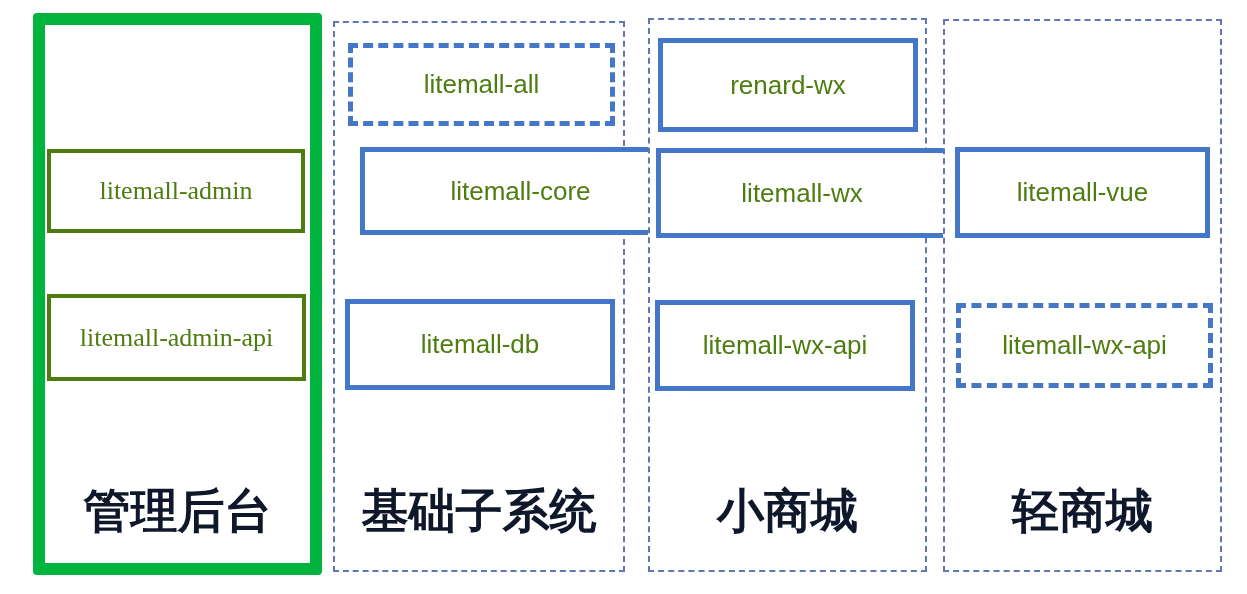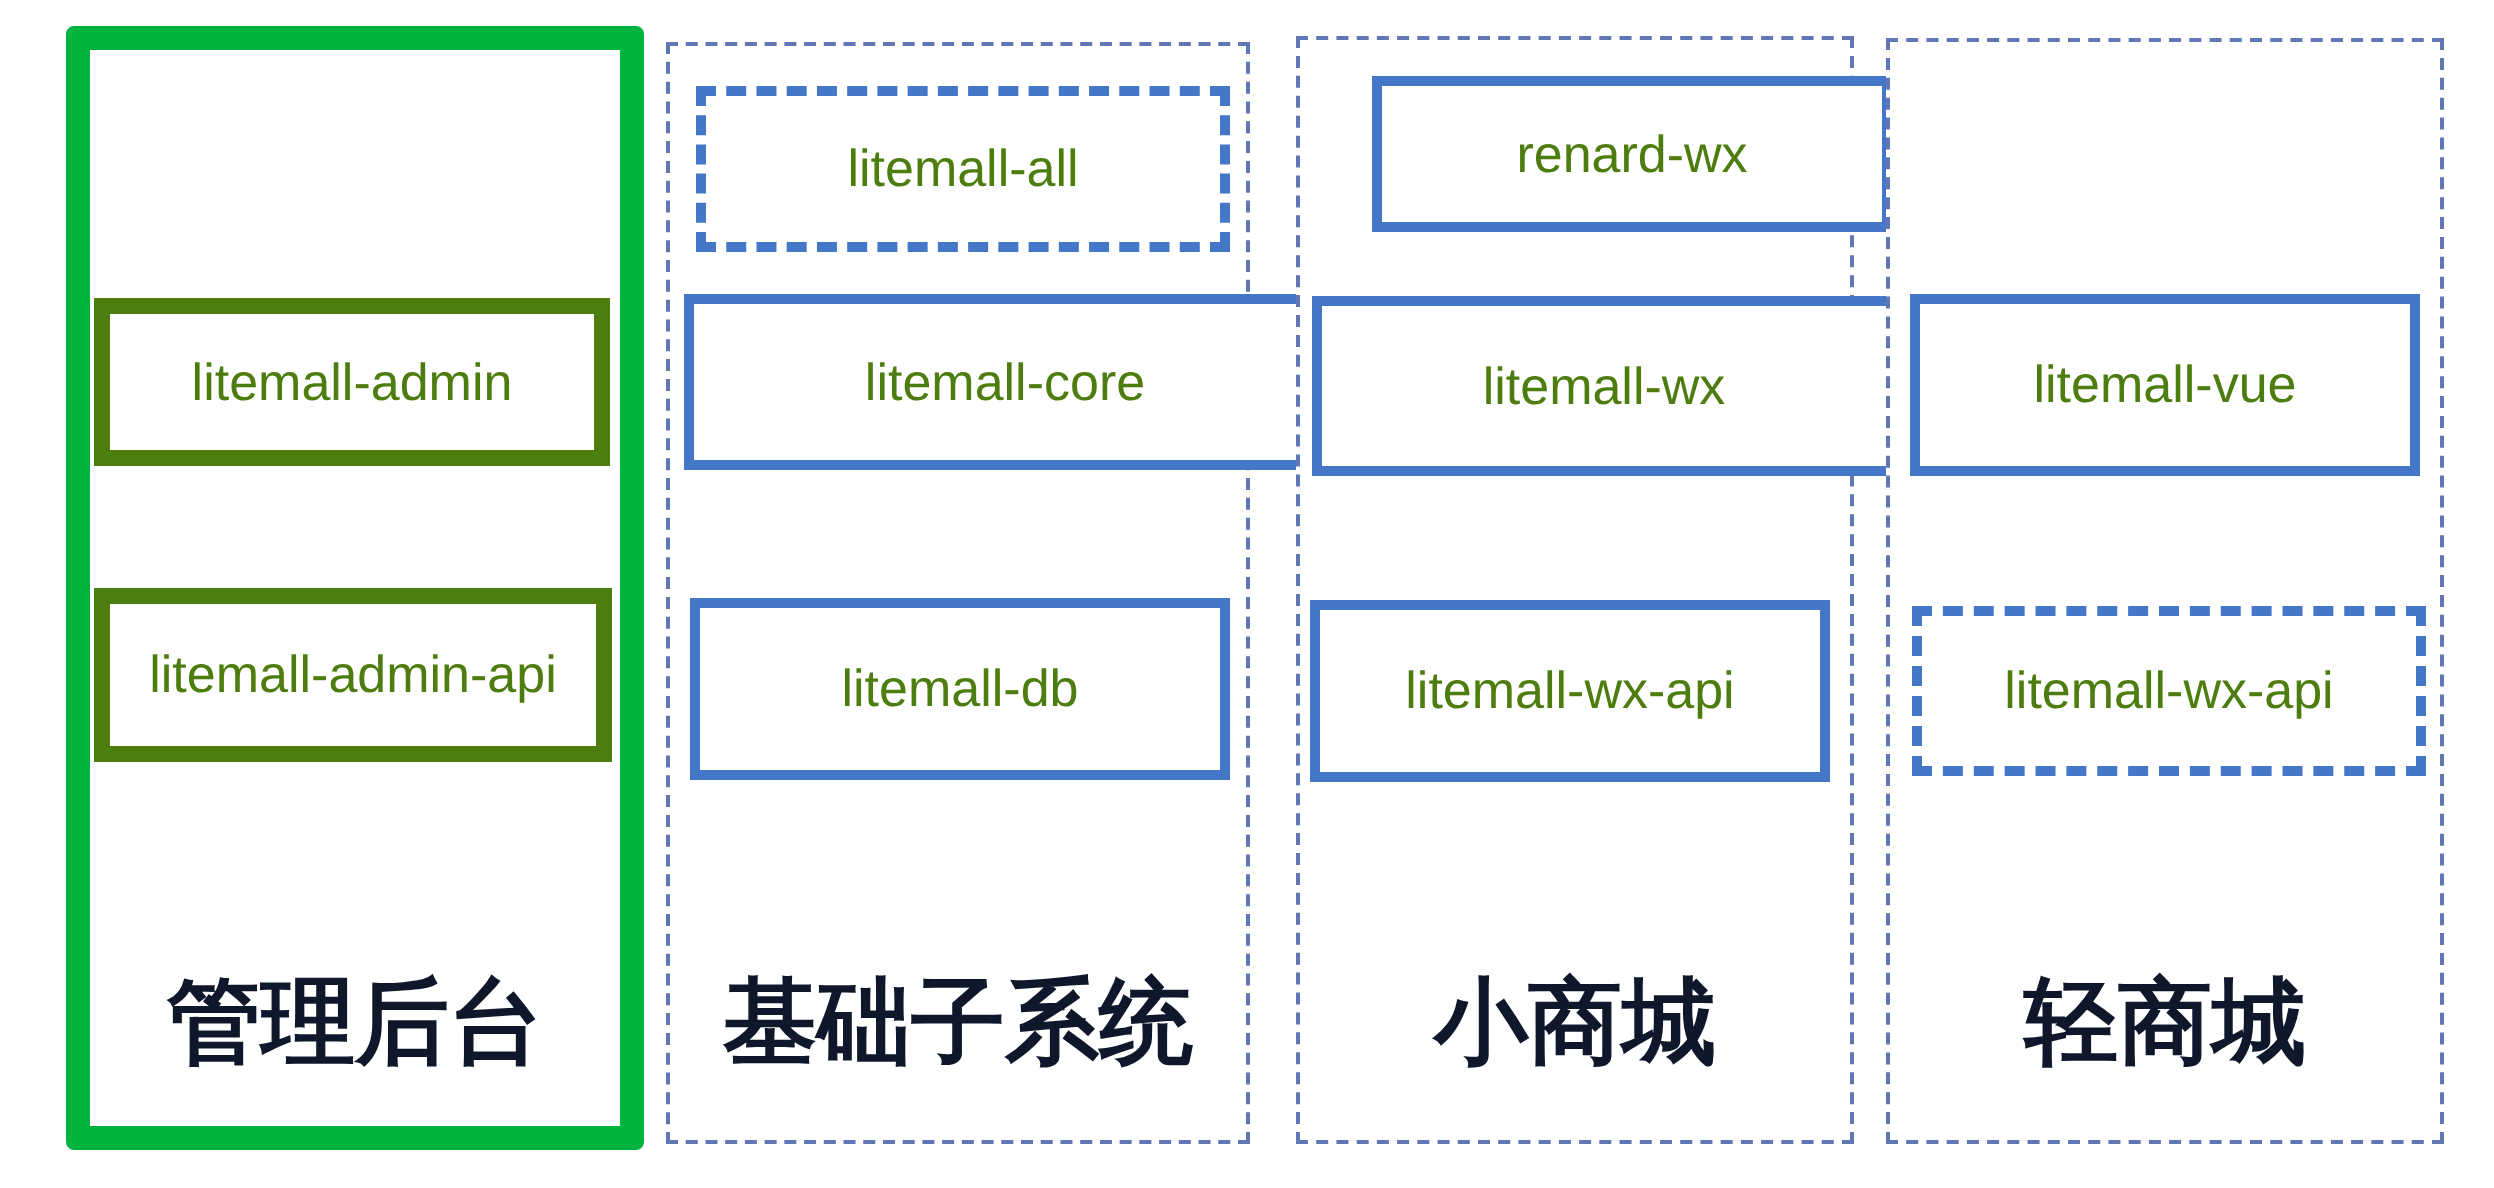--- a/index.html
+++ b/index.html
@@ -41,47 +41,47 @@
     position: absolute;
     box-sizing: border-box;
     background: #ffffff;
     display: flex;
     align-items: center;
     justify-content: center;
     color: #4d7c0f;
     font-size: 26px;
     letter-spacing: 0px;
   }
-  .module.solid4 { border: 8px solid #4d7c0f; }
+  .module.solid4 { border: 4px solid #4d7c0f; font-family: Liberation Serif, serif; }
   .module.solid5 { border: 5px solid #4577c9; }
   .module.dashed5 { border: 5px dashed #4577c9; }
 
   .grp-title {
     position: absolute;
     text-align: center;
     font-size: 47px;
     font-weight: bold;
     color: #0f172a;
     line-height: 52px;
     white-space: nowrap;
   }
 
   
   .m-admin      { left: 2px;  top: 124px; width: 258px; height: 84px; }
   .m-admin-api  { left: 2px;  top: 269px; width: 259px; height: 87px; }
   .t-admin      { left: 0;    top: 460px; width: 265px; }
 
   
   .m-all        { left: 13px; top: 20px;  width: 267px; height: 83px; }
-  .m-core       { left: 7px; top: 124px; width: 321px; height: 88px; }
+  .m-core       { left: 25px; top: 124px; width: 321px; height: 88px; }
   .m-db         { left: 10px; top: 276px; width: 270px; height: 91px; }
   .t-base       { left: 0;    top: 462px; width: 288px; }
 
   
-  .m-renard     { left: 8px;  top: 18px;  width: 260px; height: 78px; margin-left: 28px; }
+  .m-renard     { left: 8px;  top: 18px;  width: 260px; height: 94px; }
   .m-wx         { left: 6px;  top: 128px; width: 292px; height: 90px; }
   .m-wx-api     { left: 5px;  top: 280px; width: 260px; height: 91px; }
   .t-small      { left: 0;    top: 465px; width: 275px; }
 
   
   .m-vue        { left: 10px; top: 126px; width: 255px; height: 91px; }
   .m-wx-api2    { left: 11px; top: 282px; width: 257px; height: 85px; }
   .t-light      { left: 0;    top: 464px; width: 275px; }
 </style>
 </head>

